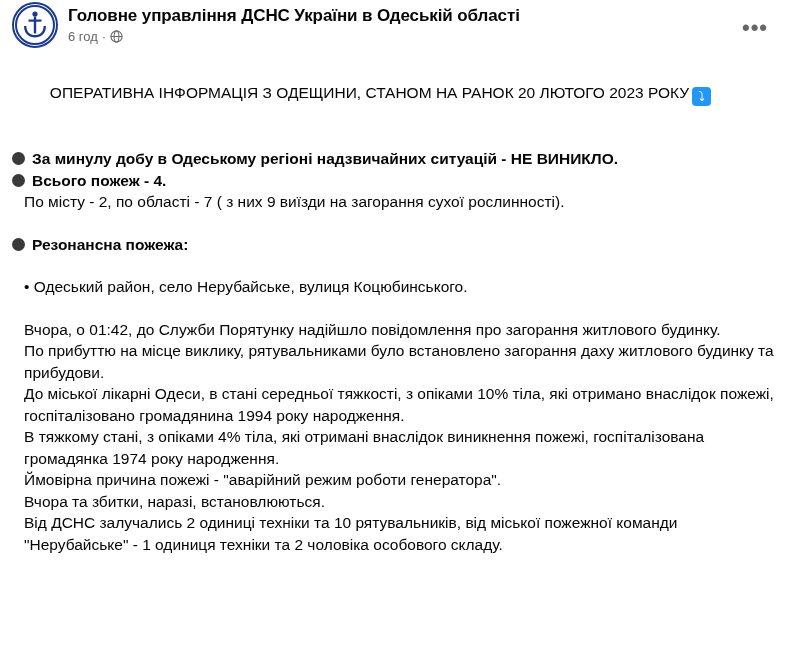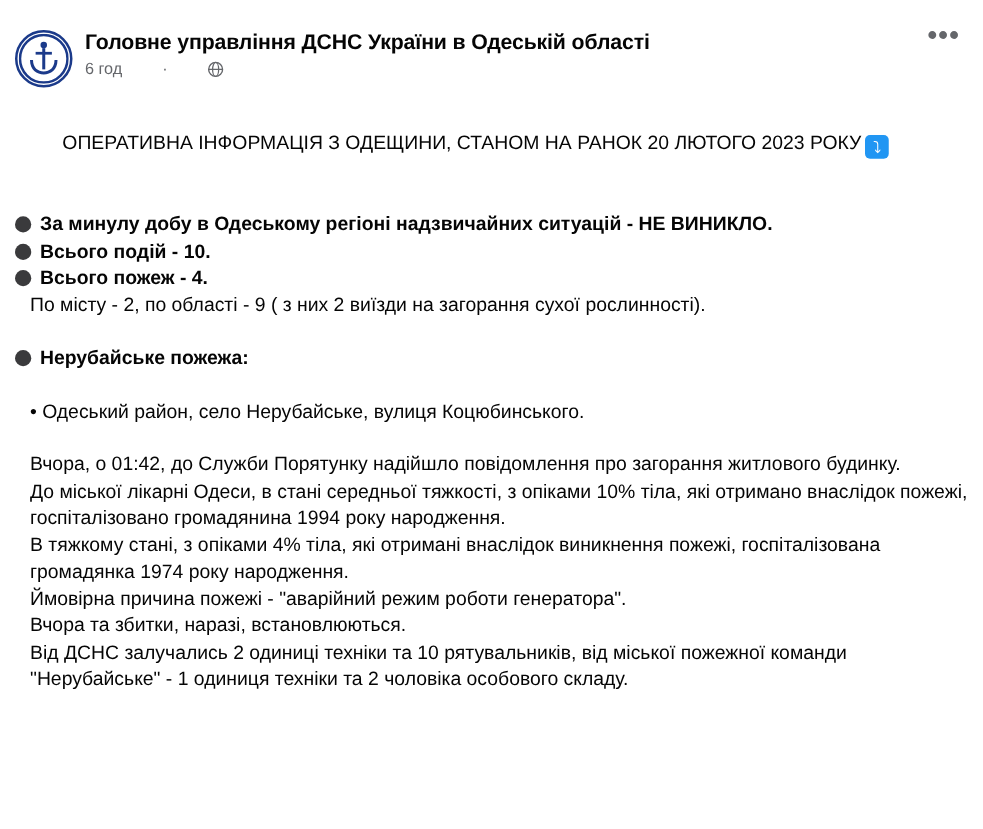--- a/index.html
+++ b/index.html
@@ -14,22 +14,22 @@
     color: #050505;
     overflow: hidden;
   }
   .post {
     width: 786px;
     box-sizing: border-box;
     padding: 0;
   }
   .post-header {
     display: flex;
-    align-items: flex-start;
-    padding: 22px 12px 6px 12px;
+    align-items: center;
+    padding: 0 12px 6px 12px;
     position: relative;
   }
   .avatar {
     width: 42px;
     height: 42px;
     border-radius: 50%;
     background: #ffffff;
     border: 2px solid #1b3a8a;
     flex: 0 0 auto;
     display: flex;
@@ -53,21 +53,20 @@
     line-height: 21px;
     letter-spacing: -0.1px;
   }
   .meta-row {
     display: flex;
     align-items: center;
     margin-top: 3px;
     font-size: 13px;
     color: #65676b;
     line-height: 16px;
-    gap: 28px;
   }
   .meta-sep {
     margin: 0 4px;
     font-size: 13px;
     color: #65676b;
   }
   .globe-icon {
     display: inline-flex;
     align-items: center;
     justify-content: center;
@@ -180,43 +179,40 @@
     </div>
 
     <div class="spacer"></div>
 
     <div class="bullet-line">
       <span class="dark-circle"></span>
       <span class="bullet-text">За минулу добу в Одеському регіоні надзвичайних ситуацій - НЕ ВИНИКЛО.</span>
     </div>
     <div class="bullet-line">
       <span class="dark-circle"></span>
-      <span class="bullet-text">Всього подій - 10.</span>
-    </div>
+      <span class="bullet-text">Всього пожеж - 4.</span>
+    </div>
+
+    <div class="para">По місту - 2, по області - 7 ( з них 9 виїзди на загорання сухої рослинності).</div>
+
+    <div class="spacer"></div>
+
     <div class="bullet-line">
       <span class="dark-circle"></span>
-      <span class="bullet-text">Всього пожеж - 4.</span>
-    </div>
-
-    <div class="para">По місту - 2, по області - 9 ( з них 2 виїзди на загорання сухої рослинності).</div>
-
-    <div class="spacer"></div>
-
-    <div class="bullet-line">
-      <span class="dark-circle"></span>
-      <span class="bullet-text">Нерубайське пожежа:</span>
+      <span class="bullet-text">Резонансна пожежа:</span>
     </div>
 
     <div class="spacer"></div>
 
     <div class="para">• Одеський район, село Нерубайське, вулиця Коцюбинського.</div>
 
     <div class="spacer"></div>
 
     <div class="para">Вчора, о 01:42, до Служби Порятунку надійшло повідомлення про загорання житлового будинку.</div>
+    <div class="para">По прибуттю на місце виклику, рятувальниками було встановлено загорання даху житлового будинку та прибудови.</div>
 
 
     <div class="para">До міської лікарні Одеси, в стані середньої тяжкості, з опіками 10% тіла, які отримано внаслідок пожежі, госпіталізовано громадянина 1994 року народження.</div>
     <div class="para">В тяжкому стані, з опіками 4% тіла, які отримані внаслідок виникнення пожежі, госпіталізована громадянка 1974 року народження.</div>
     <div class="para">Ймовірна причина пожежі - "аварійний режим роботи генератора".</div>
     <div class="para">Вчора та збитки, наразі, встановлюються.</div>
     <div class="para">Від ДСНС залучались 2 одиниці техніки та 10 рятувальників, від міської пожежної команди "Нерубайське" - 1 одиниця техніки та 2 чоловіка особового складу.</div>
 
     <div class="spacer"></div>
 

